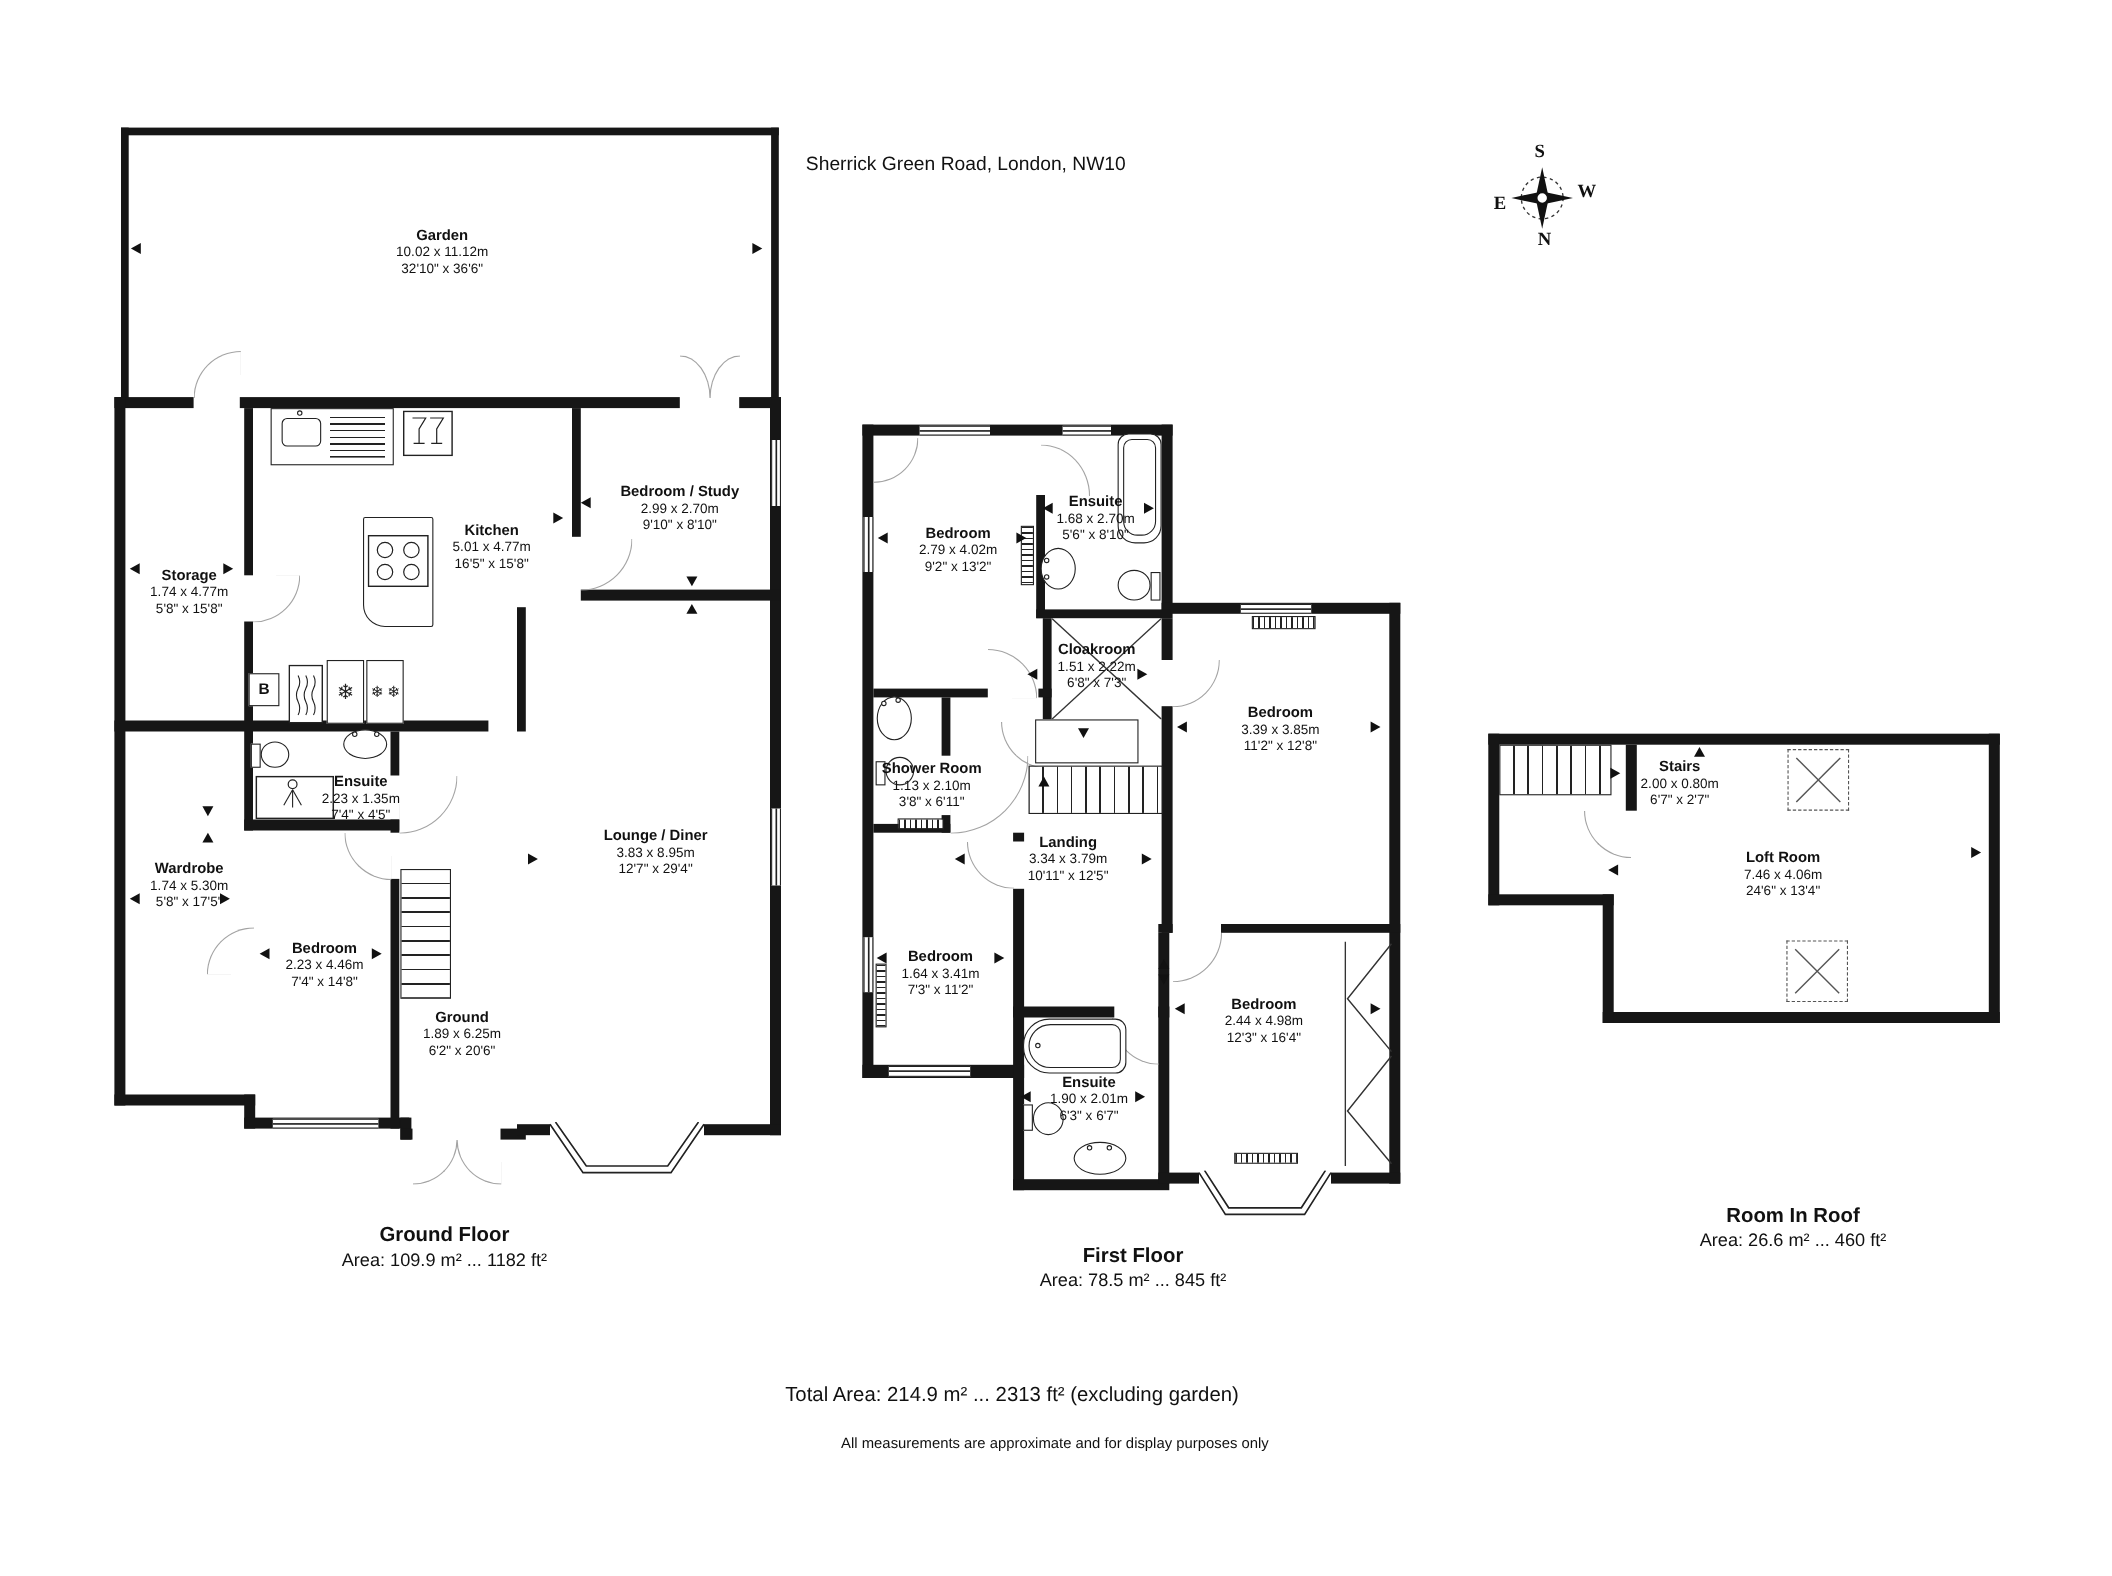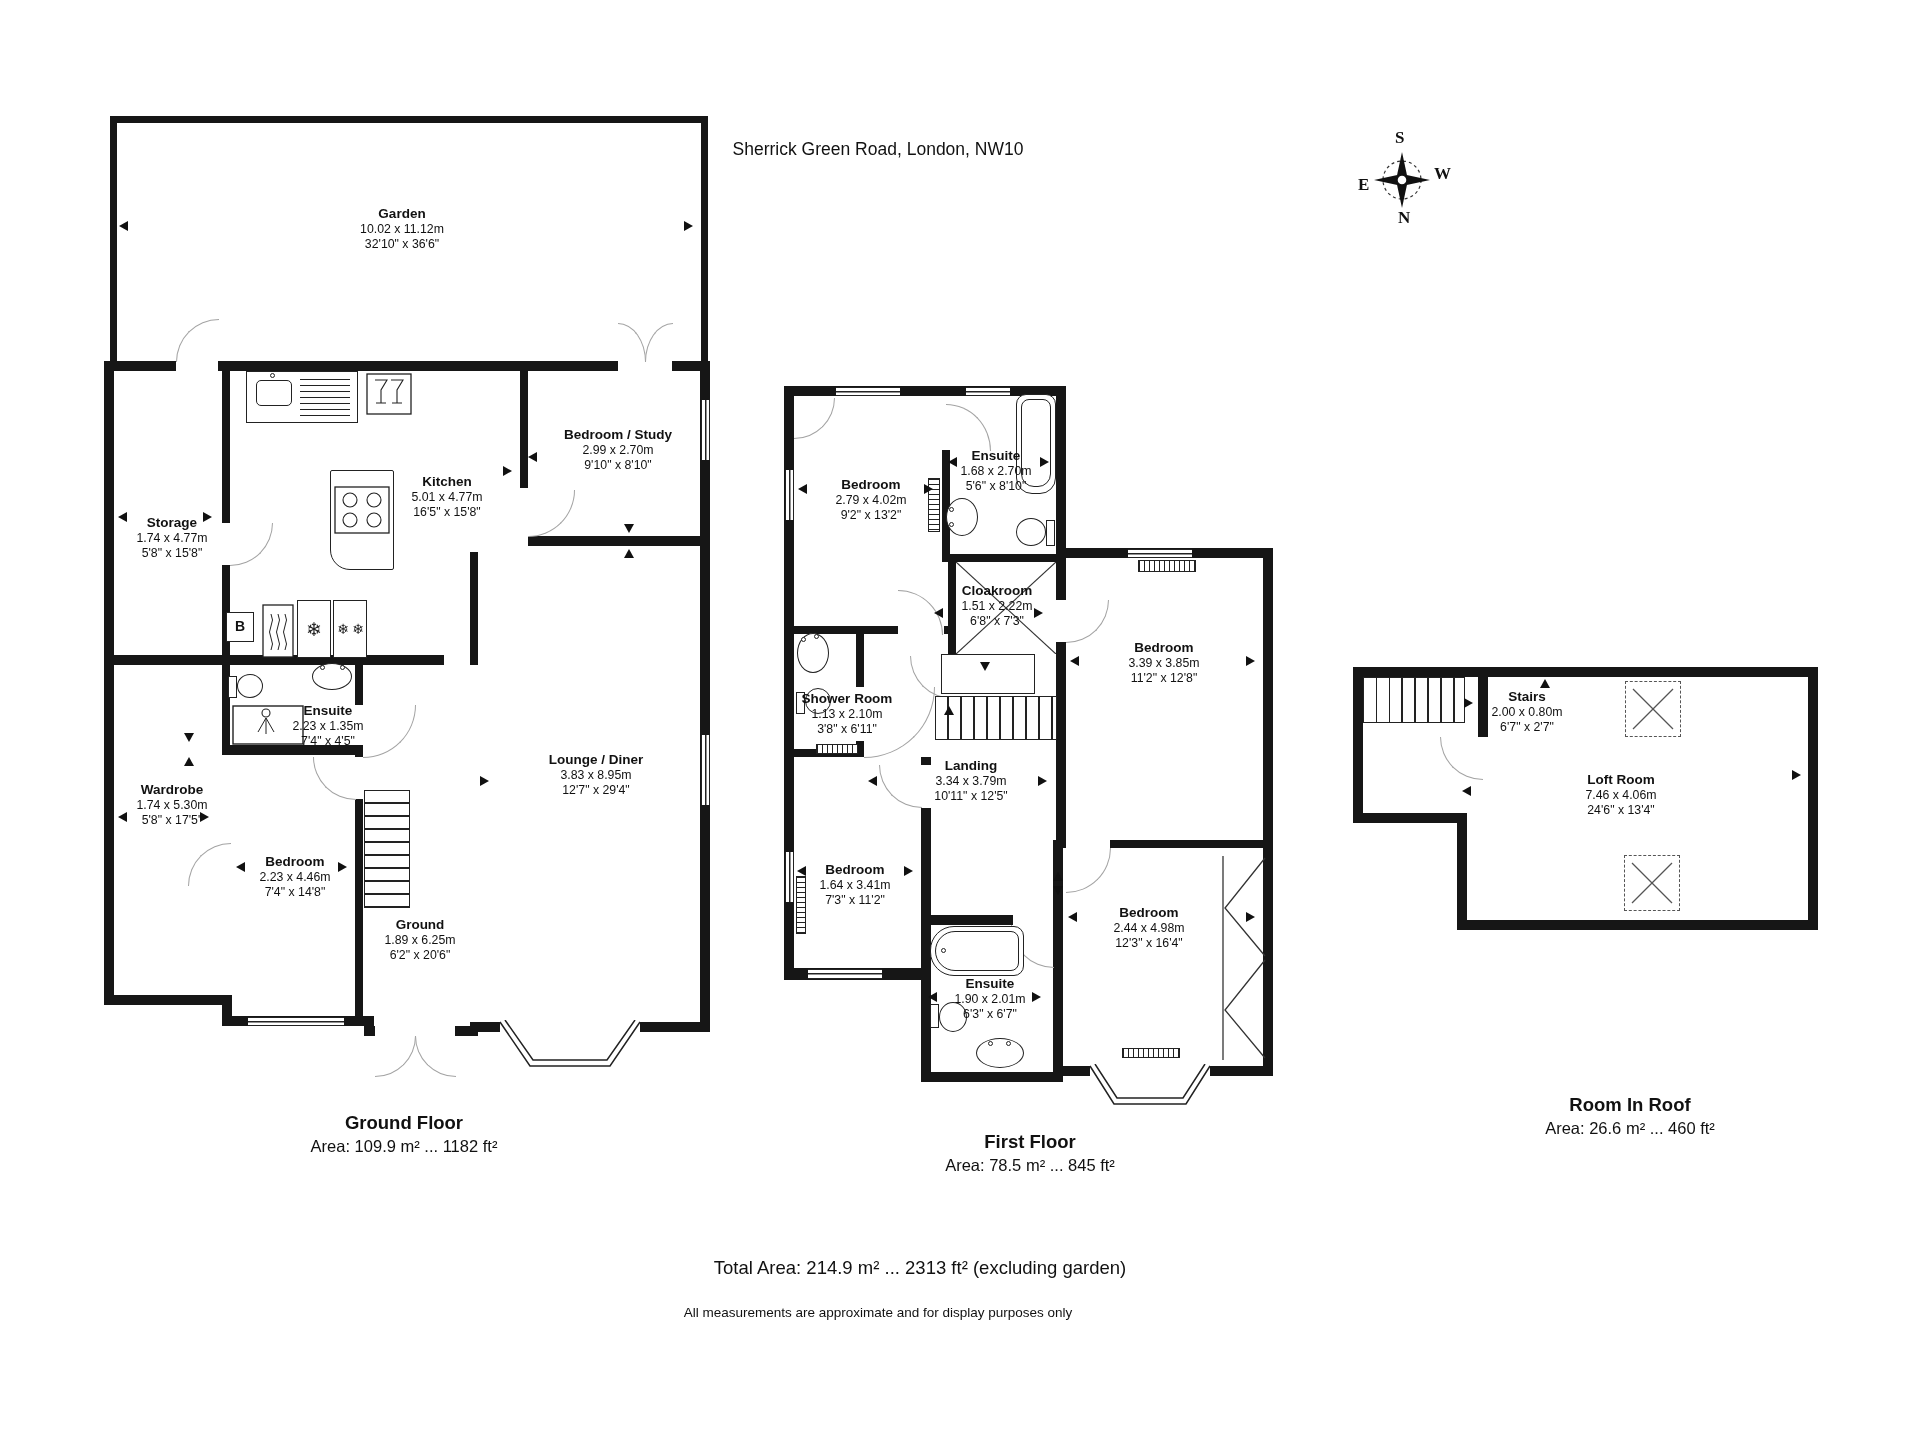--- a/index.html
+++ b/index.html
@@ -203,21 +203,21 @@
   <div class="rlabel" style="left:172px;top:538px">
     <div class="rname">Storage</div>
     <div class="rdim">1.74 x 4.77m</div>
     <div class="rdim">5'8" x 15'8"</div>
   </div>
   <div class="rlabel" style="left:447px;top:497px">
     <div class="rname">Kitchen</div>
     <div class="rdim">5.01 x 4.77m</div>
     <div class="rdim">16'5" x 15'8"</div>
   </div>
-  <div class="rlabel" style="left:618px;top:450px">
+  <div class="rlabel" style="left:618px;top:462px">
     <div class="rname">Bedroom / Study</div>
     <div class="rdim">2.99 x 2.70m</div>
     <div class="rdim">9'10" x 8'10"</div>
   </div>
   <div class="rlabel" style="left:328px;top:726px">
     <div class="rname">Ensuite</div>
     <div class="rdim">2.23 x 1.35m</div>
     <div class="rdim">7'4" x 4'5"</div>
   </div>
   <div class="rlabel" style="left:172px;top:805px">
@@ -448,15 +448,15 @@
   </div>
   <div class="fcap" style="left:1030px;top:1153px">
     <div class="ft">First Floor</div>
     <div class="fa">Area: 78.5 m² ... 845 ft²</div>
   </div>
   <div class="fcap" style="left:1630px;top:1116px">
     <div class="ft">Room In Roof</div>
     <div class="fa">Area: 26.6 m² ... 460 ft²</div>
   </div>
   <div class="total" style="left:920px;top:1268px">Total Area: 214.9 m² ... 2313 ft² (excluding garden)</div>
-  <div class="disc" style="left:878px;top:1312px">All measurements are approximate and for display purposes only</div>
+  <div class="disc" style="left:959px;top:1312px">All measurements are approximate and for display purposes only</div>
 
 </div>
 
 </body></html>

